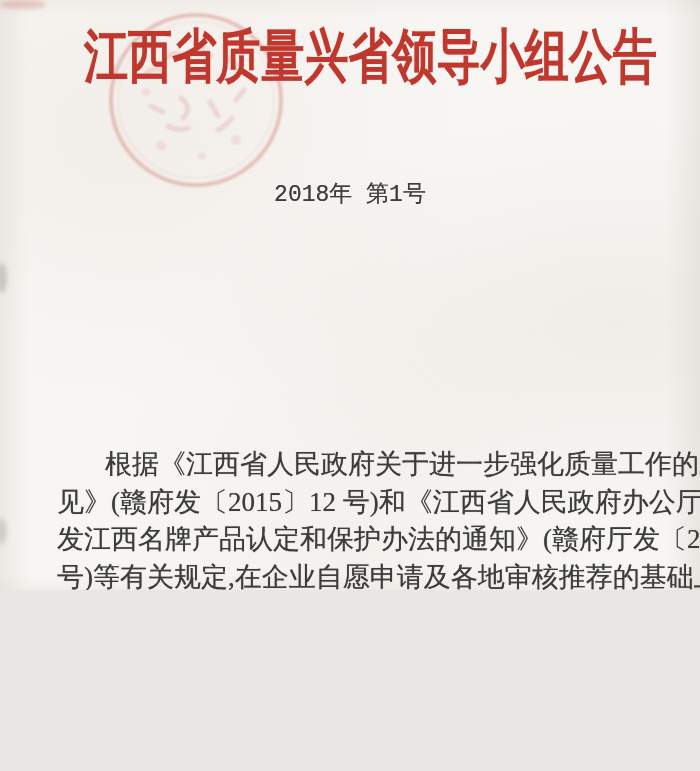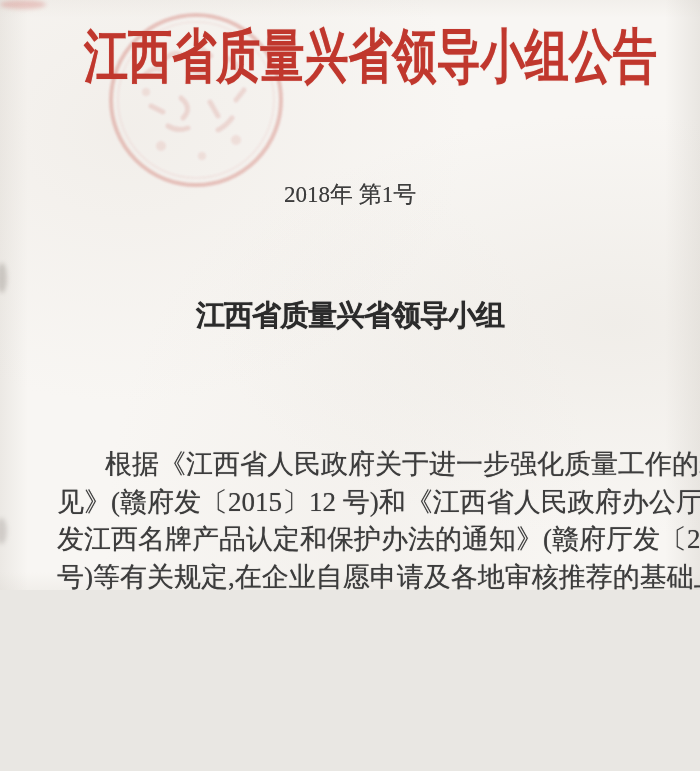--- a/index.html
+++ b/index.html
@@ -43,20 +43,21 @@
     text-shadow: 0 0 1px rgba(192,55,45,0.55);
     white-space: nowrap;
   }
   .issue {
     position: absolute; top: 180px; left: 0;
     width: 700px;
     text-align: center;
     font-size: 23px; line-height: 30px;
     color: #3d3d3d;
     text-shadow: 0 0 0.6px rgba(70,70,70,0.7);
+    font-family: Liberation Mono, monospace;
   }
   .doc-title {
     position: absolute; top: 296px; left: 0;
     width: 700px;
     text-align: center;
     font-size: 29px; line-height: 38px;
     font-weight: bold;
     color: #2b2b2b;
     letter-spacing: -1px;
     text-shadow: 0 0 0.7px rgba(45,45,45,0.8);
@@ -112,21 +113,20 @@
         <circle cx="40" cy="86" r="4"></circle>
       </g>
     </svg>
   </div>
 
   <h1 class="masthead">江西省质量兴省领导小组公告</h1>
 
   <div class="issue">2018年 第1号</div>
 
   <div class="doc-title">
-    <div>江西省质量兴省领导小组</div>
   </div>
 
   <div class="body-block">
     <div class="bline indent">根据《江西省人民政府关于进一步强化质量工作的若干意</div>
     <div class="bline">见》(赣府发〔2015〕12 号)和《江西省人民政府办公厅关于印</div>
     <div class="bline">发江西名牌产品认定和保护办法的通知》(赣府厅发〔2016〕70</div>
     <div class="bline">号)等有关规定,在企业自愿申请及各地审核推荐的基础上,</div>
     <div class="bline">经省质量兴省领导小组办公室组织审查、行业评审、现场评审、</div>
     <div class="bline">市场测评、征求省有关部门意见,并经省质量兴省领导小组办</div>
     <div class="bline">公室会议审议及社会公示,省质量兴省领导小组决定授予江西</div>

